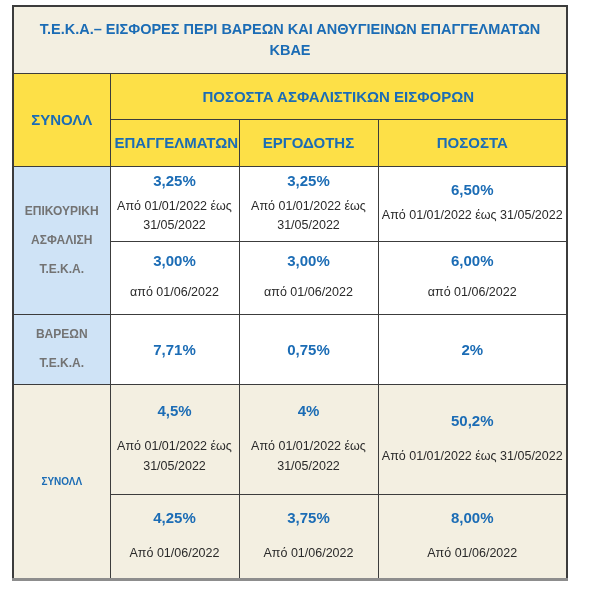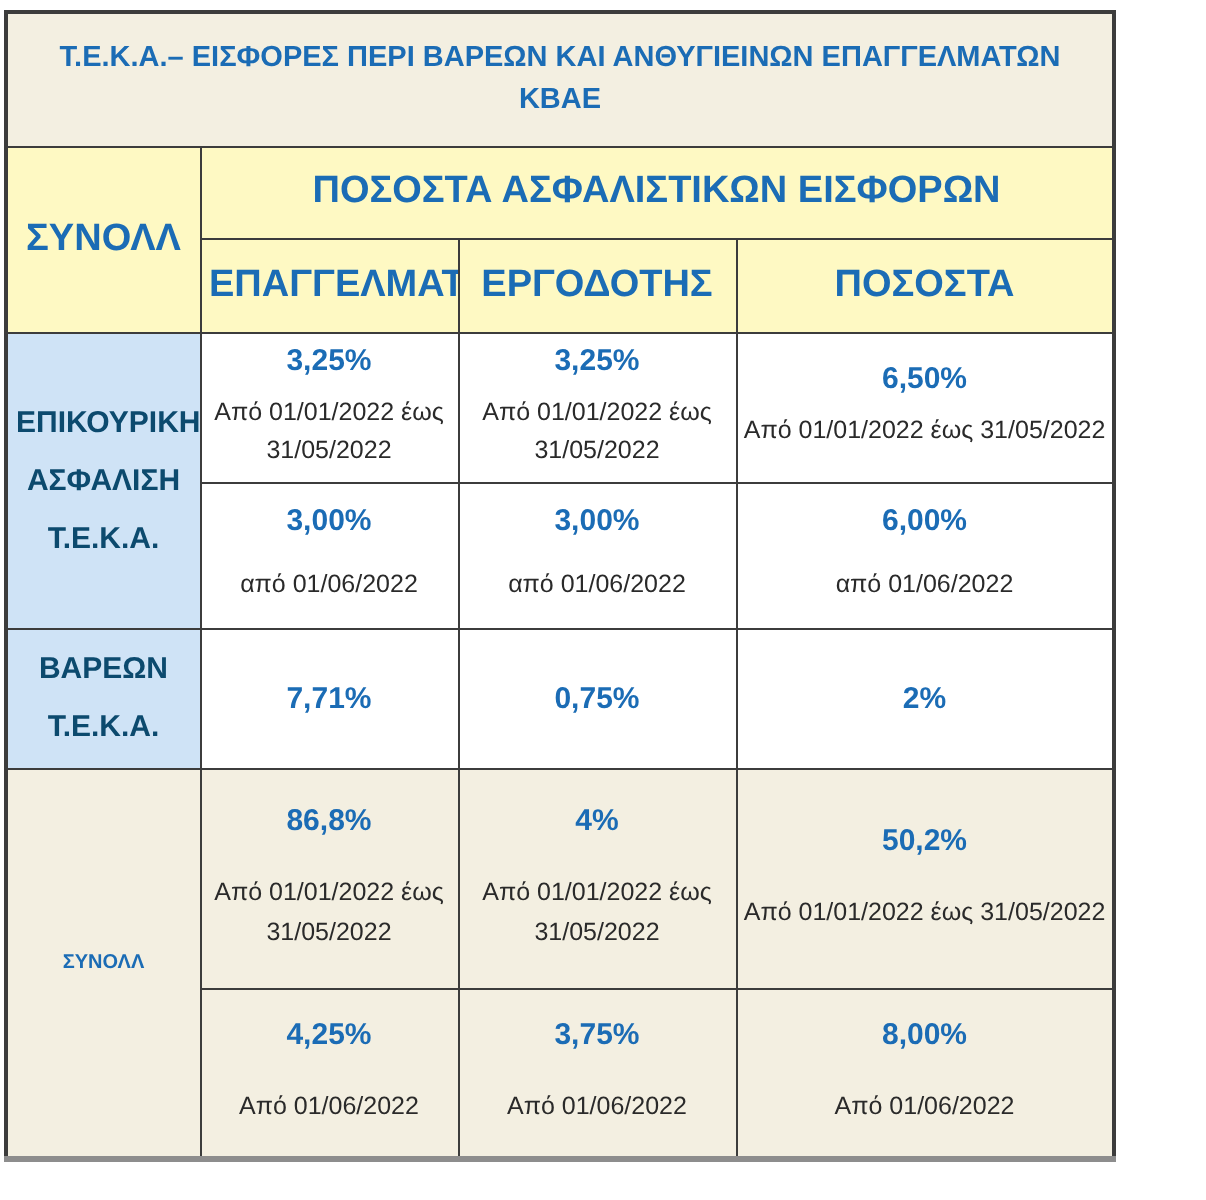--- a/index.html
+++ b/index.html
@@ -12,21 +12,21 @@
   }
   .page {
     position: relative;
     width: 603px;
     height: 600px;
     background: #ffffff;
     overflow: hidden;
   }
   table.tbl {
     position: absolute;
-    left: 2px;
+    left: 12px;
     top: 5px;
     width: 554px;
     border-collapse: collapse;
     table-layout: fixed;
     border: 2px solid #3c3c3c;
     border-bottom: 3px solid #8d8d8d;
   }
   table.tbl td {
     border: 1px solid #3c3c3c;
     padding: 2px 4px;
@@ -37,32 +37,32 @@
   
   td.title-cell {
     background: #f3efe1;
     color: #1b6cb5;
     font-weight: bold;
     font-size: 14.5px;
     line-height: 21px;
   }
   
   td.hdr {
-    background: #fef9c3;
-    color: #1b6cb5;
-    font-weight: bold;
-    font-size: 19px;
+    background: #fde047;
+    color: #1b6cb5;
+    font-weight: bold;
+    font-size: 15px;
   }
   td.hdr-bottom { border-bottom: 3px solid #8d8d8d; }
   
   td.label-blue {
     background: #cfe3f6;
-    color: #0c4a6e;
-    font-weight: bold;
-    font-size: 15px;
+    color: #737373;
+    font-weight: bold;
+    font-size: 12px;
     line-height: 29px;
   }
   td.cream { background: #f3efe1; }
   td.label-cream {
     background: #f3efe1;
     color: #1b6cb5;
     font-weight: bold;
     font-size: 10px;
   }
   
@@ -187,21 +187,21 @@
         <div class="cellbox">
               <div class="pct">2%</div>
             </div>
       </td>
     </tr>
 
     <tr style="height:110px">
       <td rowspan="2" class="label-cream">ΣΥΝΟΛΛ</td>
       <td class="cream">
         <div class="cellbox gap18">
-          <div class="pct">86,8%</div>
+          <div class="pct">4,5%</div>
           <div class="period wrapnarrow">Από 01/01/2022 έως 31/05/2022</div>
         </div>
       </td>
       <td class="cream">
         <div class="cellbox gap18">
           <div class="pct">4%</div>
           <div class="period wrapnarrow">Από 01/01/2022 έως 31/05/2022</div>
         </div>
       </td>
       <td class="cream syn-sep">

